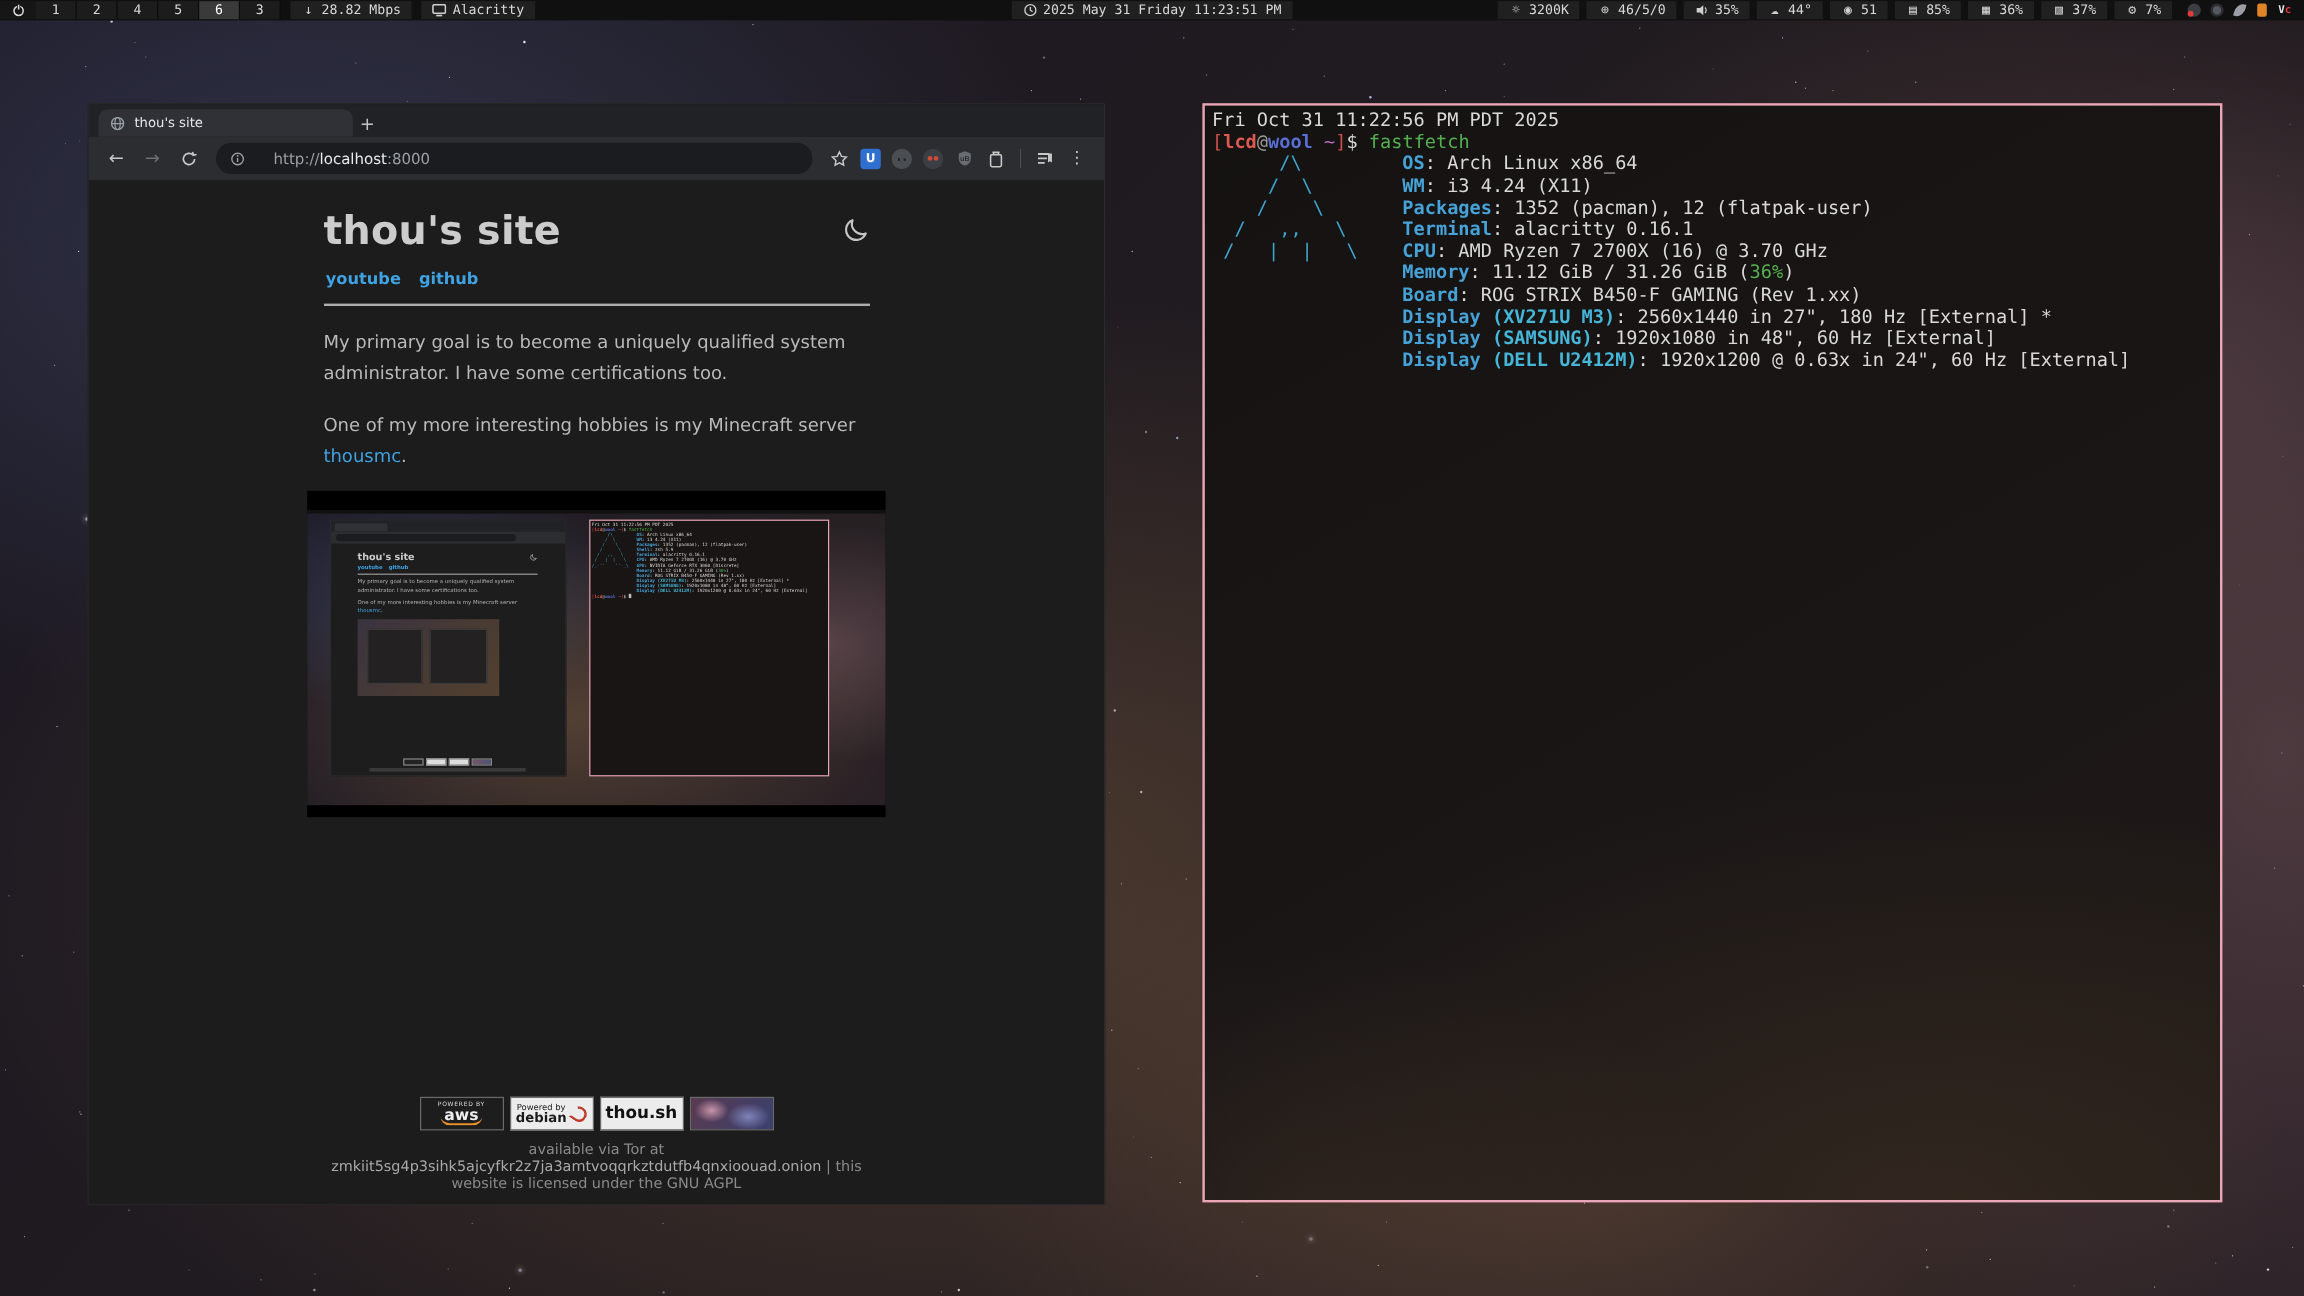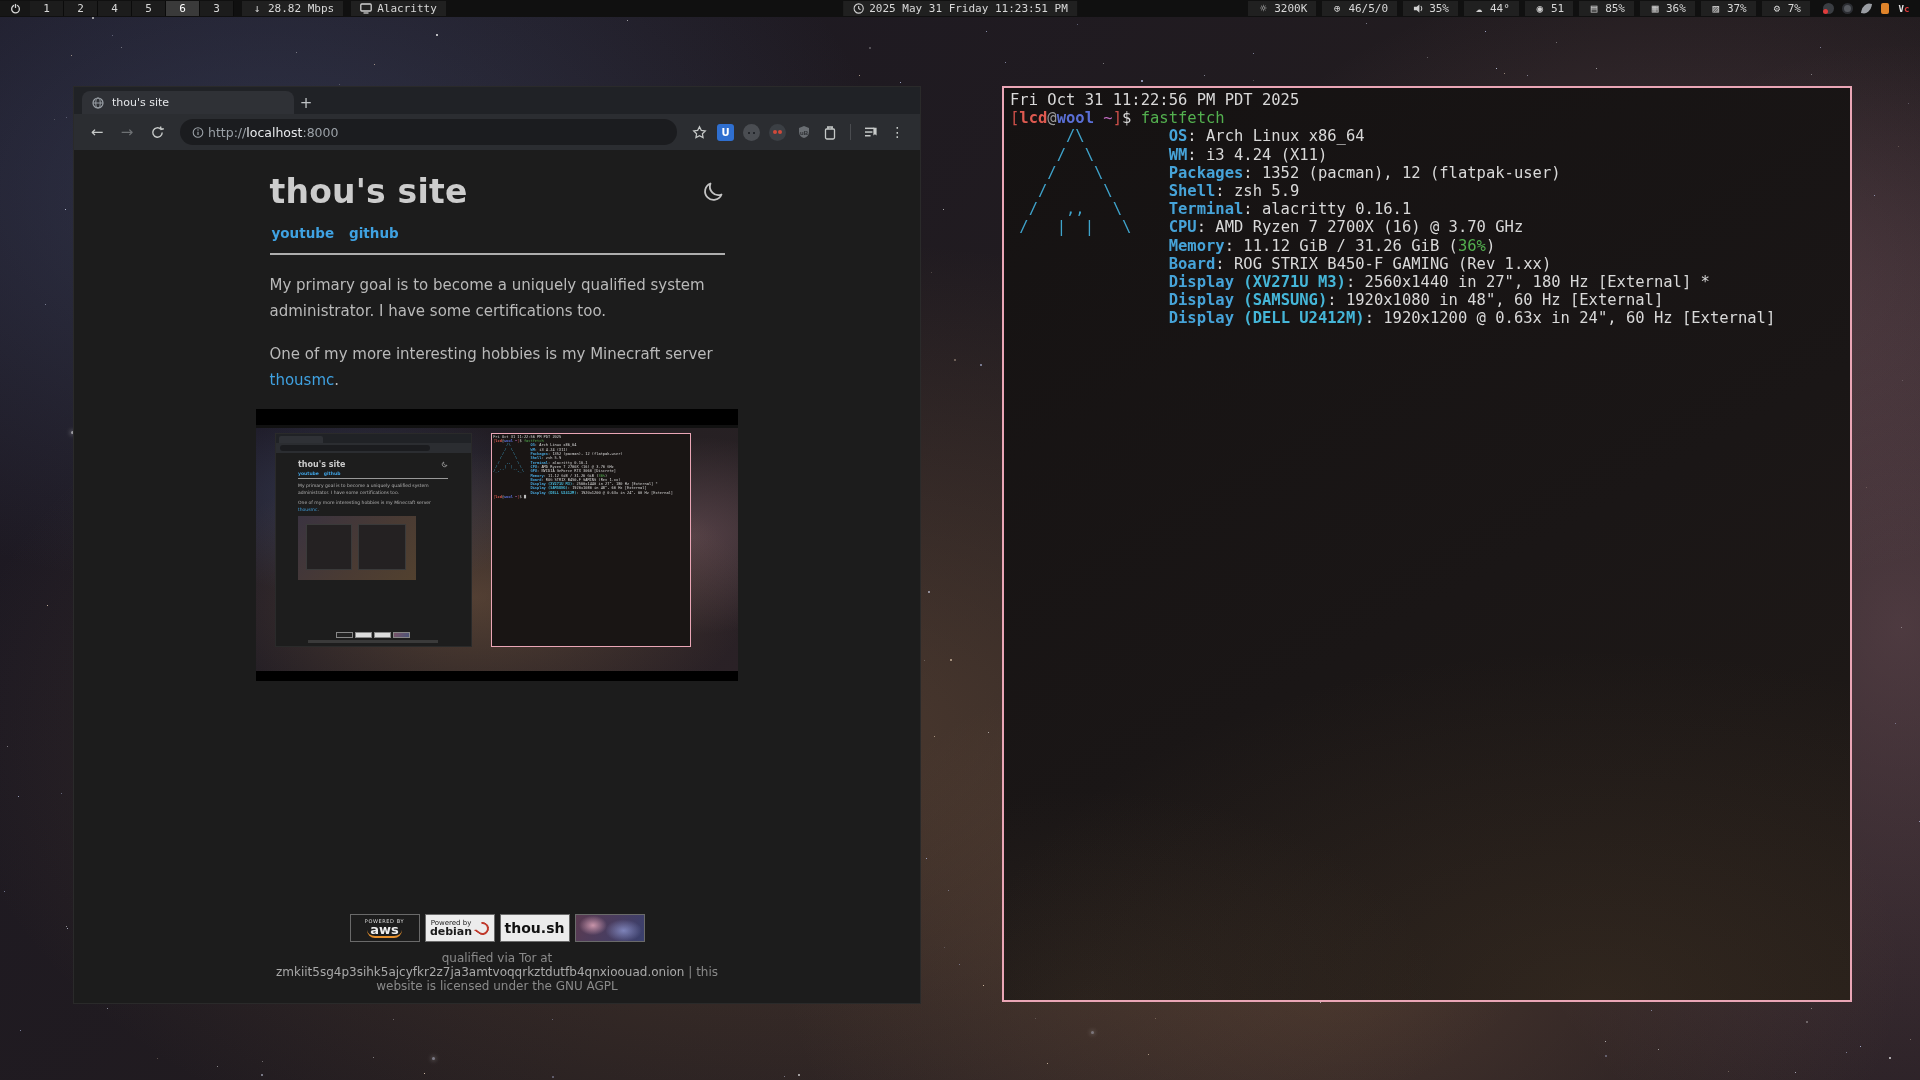--- a/index.html
+++ b/index.html
@@ -39,21 +39,21 @@
     background:#1c1c1c; border:1px solid #2a2a2a; display:flex; flex-direction:column; z-index:20; }
   #tabstrip { height:27px; background:#202226; display:flex; align-items:flex-end; padding-left:8px; flex:none; }
   #tab { width:212px; height:23px; background:#2f3136; border-radius:8px 8px 0 0;
     display:flex; align-items:center; gap:8px; padding:0 10px; color:#e4e6e9; font-size:11px; }
   #newtab { width:24px; height:23px; display:flex; align-items:center; justify-content:center; color:#c0c3c6; font-size:15px; }
   #toolbar { height:36px; background:#2b2d31; display:flex; align-items:center; padding:0 10px; gap:4px; flex:none; }
   .nav-ico { width:26px; height:26px; display:flex; align-items:center; justify-content:center;
     color:#c6c9c8; font-size:15px; border-radius:50%; }
   .nav-ico.dim { color:#6e7174; }
   #urlbar { flex:1; height:26px; background:#1b1c1f; border-radius:14px; display:flex; align-items:center;
-    padding:0 12px; gap:4px; margin:0 6px; font-size:12.5px; color:#9aa0a6; }
+    padding:0 12px; gap:24px; margin:0 6px; font-size:12.5px; color:#9aa0a6; }
   #urlbar .host { color:#e8eaed; }
   .ext-row { display:flex; align-items:center; gap:9px; padding:0 4px; }
   .ext-ico { width:17px; height:17px; display:inline-flex; align-items:center; justify-content:center; }
   .divider { width:1px; height:16px; background:#4a4c50; margin:0 3px; }
   
   #page { flex:1; background:#1c1c1c; display:flex; flex-direction:column; align-items:center; overflow:hidden; }
   #col { width:455px; margin-top:22px; display:flex; flex-direction:column; flex:1; }
   #titlerow { display:flex; align-items:flex-start; justify-content:space-between; }
   #h1 { font-size:33px; font-weight:bold; color:#cccccc; letter-spacing:.2px; }
   #navlinks { display:flex; gap:15px; margin:14px 0 0 2px; }
@@ -840,33 +840,32 @@
               <span class="top">Powered by</span>
               <span class="main">debian</span>
             </span>
           <span class="deb-swirl"></span>
         </div>
         <div class="badge" id="badge-thoush">
           <span>thou.sh</span>
         </div>
         <div class="badge" id="badge-space"></div>
       </div>
-      <div id="footer"><span>qualified via Tor at </span><span class="onion">zmkiit5sg4p3sihk5ajcyfkr2z7ja3amtvoqqrkztdutfb4qnxioouad.onion</span><span> | this website is licensed under the GNU AGPL</span></div>
+      <div id="footer"><span>available via Tor at </span><span class="onion">zmkiit5sg4p3sihk5ajcyfkr2z7ja3amtvoqqrkztdutfb4qnxioouad.onion</span><span> | this website is licensed under the GNU AGPL</span></div>
     </div>
   </div>
 </div>
 
 <div id="terminal">
   <div id="term-lines">
       <div class="tline"><span class="c-fg">Fri Oct 31 11:22:56 PM PDT 2025</span></div>
       <div class="tline"><span class="c-red">[</span><span class="c-redb">lcd</span><span class="c-gray">@</span><span class="c-blub">wool</span><span class="c-mag"> ~</span><span class="c-red">]</span><span class="c-fg">$ </span><span class="c-grn">fastfetch</span></div>
       <div class="tline"><span class="c-art">      /\         </span><span class="c-lbl">OS</span><span class="c-fg">: Arch Linux x86_64</span></div>
       <div class="tline"><span class="c-art">     /  \        </span><span class="c-lbl">WM</span><span class="c-fg">: i3 4.24 (X11)</span></div>
       <div class="tline"><span class="c-art">    /    \       </span><span class="c-lbl">Packages</span><span class="c-fg">: 1352 (pacman), 12 (flatpak-user)</span></div>
-      <div class="tline"><span class="c-art">   /      \      </span><span class="c-lbl">Shell</span><span class="c-fg">: zsh 5.9</span></div>
       <div class="tline"><span class="c-art">  /   ,,   \     </span><span class="c-lbl">Terminal</span><span class="c-fg">: alacritty 0.16.1</span></div>
       <div class="tline"><span class="c-art"> /   |  |   \    </span><span class="c-lbl">CPU</span><span class="c-fg">: AMD Ryzen 7 2700X (16) @ 3.70 GHz</span></div>
       <div class="tline"><span class="c-art">                 </span><span class="c-lbl">Memory</span><span class="c-fg">: 11.12 GiB / 31.26 GiB (</span><span class="c-grn">36%</span><span class="c-fg">)</span></div>
       <div class="tline"><span class="c-art">                 </span><span class="c-lbl">Board</span><span class="c-fg">: ROG STRIX B450-F GAMING (Rev 1.xx)</span></div>
       <div class="tline"><span class="c-art">                 </span><span class="c-lbl">Display</span><span class="c-cyb"> (XV271U M3)</span><span class="c-fg">: 2560x1440 in 27", 180 Hz [External] *</span></div>
       <div class="tline"><span class="c-art">                 </span><span class="c-lbl">Display</span><span class="c-cyb"> (SAMSUNG)</span><span class="c-fg">: 1920x1080 in 48", 60 Hz [External]</span></div>
       <div class="tline"><span class="c-art">                 </span><span class="c-lbl">Display</span><span class="c-cyb"> (DELL U2412M)</span><span class="c-fg">: 1920x1200 @ 0.63x in 24", 60 Hz [External]</span></div>
     </div>
 </div>
 

